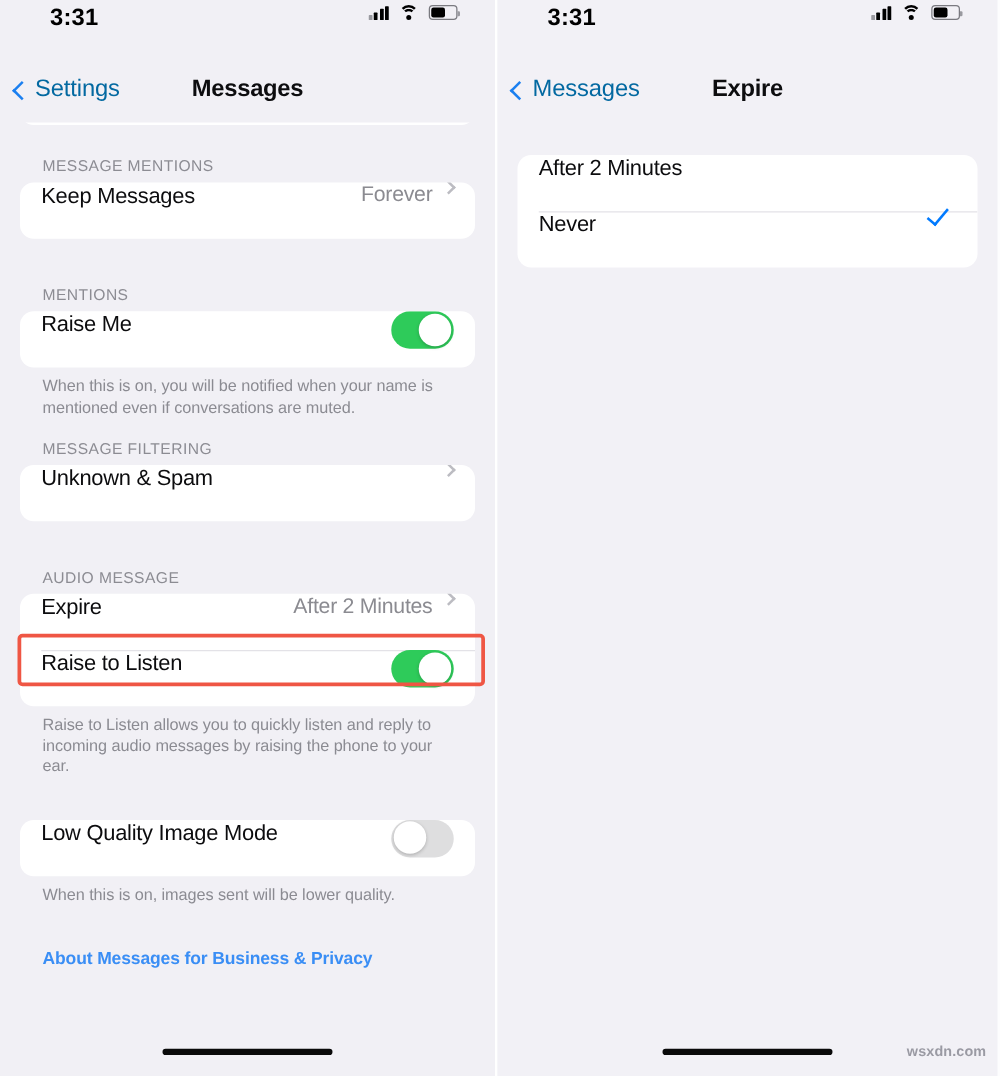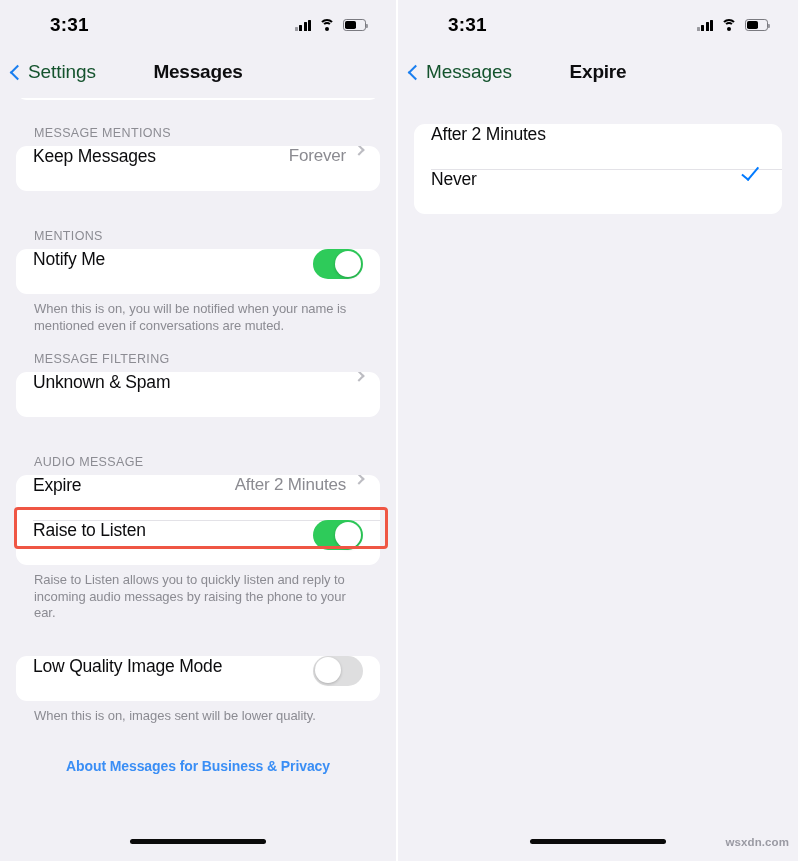--- a/index.html
+++ b/index.html
@@ -23,22 +23,22 @@
     width:398px; height:861px;
     background:#f1f0f5;
     overflow:hidden;
   }
   .panel.left  { border-right:2px solid #ffffff; }
   .panel.right { width:400px; background:#f2f1f6; }
 
   
   .statusbar {
     height:46px;
-    display:flex; align-items:center; justify-content:space-between;
-    padding:0 30px 0 50px;
+    display:flex; align-items:flex-start; justify-content:space-between;
+    padding:0 30px 0 40px;
     position:relative; z-index:6;
   }
   .sb-time {
     font-size:19px; font-weight:bold; color:#000;
     letter-spacing:0.2px; padding-top:4px;
   }
   .sb-icons { display:flex; align-items:center; gap:8px; padding-top:4px; }
   .bars { display:flex; align-items:flex-end; gap:1.5px; height:12px; }
   .bars i { display:block; width:3px; background:#000; border-radius:0.5px; }
   .bars i:nth-child(1){ height:4px;  background:#9a9aa0; }
@@ -82,21 +82,21 @@
   .nav-back {
     display:flex; align-items:center; gap:4px;
     padding-left:12px; cursor:pointer;
   }
   .chev-left {
     width:11px; height:11px;
     border-left:2.6px solid #1a7ff0; border-bottom:2.6px solid #1a7ff0;
     transform:rotate(45deg); margin-right:1px;
   }
   .nav-back-label {
-    font-size:19px; color:#14532d; letter-spacing:-0.1px;
+    font-size:19px; color:#0369a1; letter-spacing:-0.1px;
   }
   .nav-title {
     position:absolute; left:0; right:0; text-align:center;
     font-size:19px; font-weight:bold; color:#0d0d0f;
     letter-spacing:-0.2px; pointer-events:none;
   }
 
   
   .content { position:relative; padding:0 16px; }
 
@@ -139,21 +139,21 @@
     letter-spacing:0.35px;
     padding:0 18px 6px;
   }
   .footnote {
     font-size:13px; line-height:16.5px; color:#8b8b92;
     letter-spacing:-0.05px;
     padding:7px 18px 0;
   }
   .link {
     font-size:14px; color:#3a8ef5; font-weight:bold;
-    letter-spacing:-0.1px; padding:0 18px; cursor:pointer;text-align:center;
+    letter-spacing:-0.1px; padding:0 18px; cursor:pointer;
   }
 
   
   .toggle {
     width:50px; height:30px; border-radius:16px;
     position:relative; flex:none; cursor:pointer;
   }
   .toggle.on  { background:#2ecb5a; }
   .toggle.off { background:#dededf; }
   .toggle .knob {
@@ -250,21 +250,21 @@
           <span class="row-value">Forever</span>
           <span class="chev-right"></span>
         </div>
       </div>
 
       <div class="spacer-38"></div>
 
       <div class="section-label">MENTIONS</div>
       <div class="card">
         <div class="row">
-          <span class="row-label">Notify Me</span>
+          <span class="row-label">Raise Me</span>
           <span class="toggle on">
               <span class="knob"></span>
             </span>
         </div>
       </div>
       <div class="footnote">When this is on, you will be notified when your name is mentioned even if conversations are muted.</div>
 
       <div class="spacer-18"></div>
 
       <div class="section-label">MESSAGE FILTERING</div>

